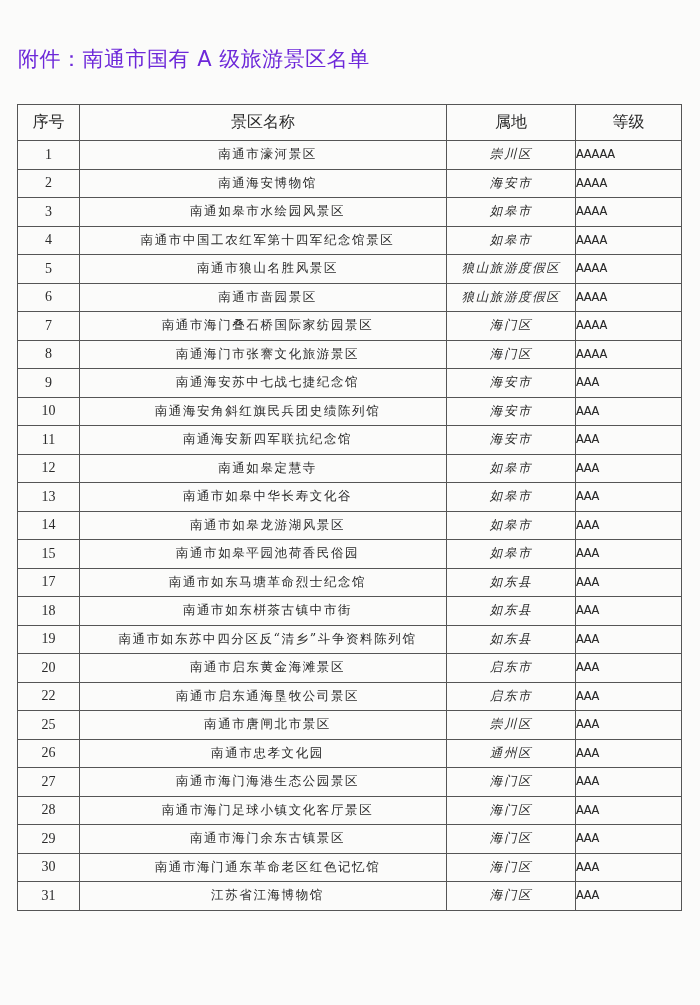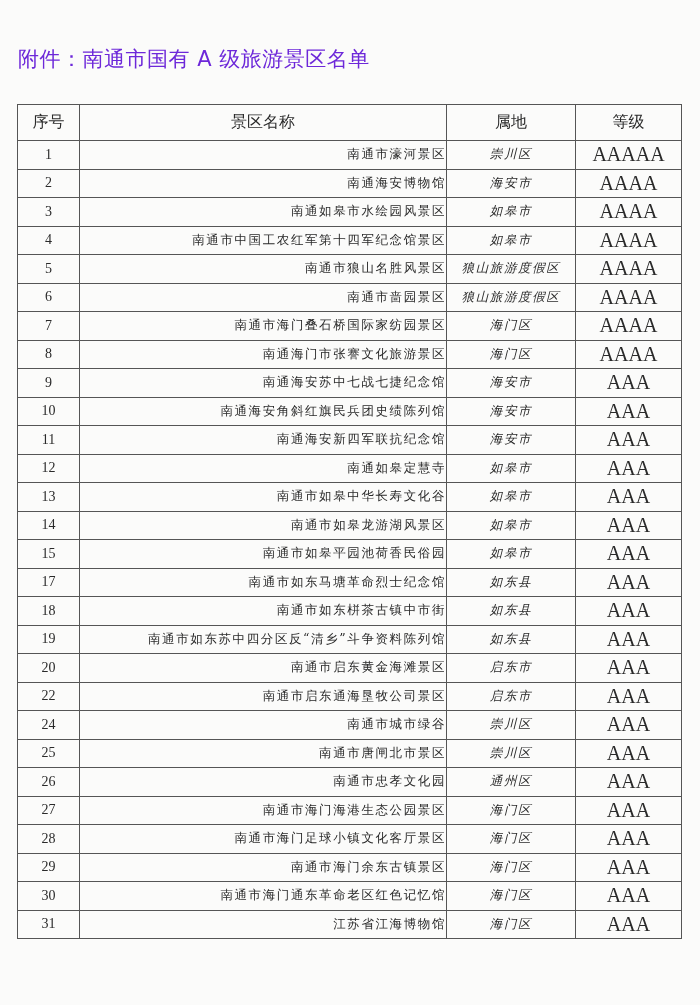--- a/index.html
+++ b/index.html
@@ -33,23 +33,23 @@
   th {
     height: 35px;
     font-family: "DejaVu Sans", "Liberation Sans", sans-serif;
     font-weight: normal;
     font-size: 16px;
     color: #2a2a2a;
     text-align: center;
   }
   td { height: 27.5px; font-size: 13px; }
   td.num { text-align: center; font-family: "Liberation Serif", "DejaVu Serif", serif; font-size: 14px; }
-  td.name { text-align: right; padding-left: 9px; letter-spacing: 1.6px; font-family: "DejaVu Serif", serif; font-size: 12.5px; }
+  td.name { text-align: center; padding-left: 9px; letter-spacing: 1.6px; font-family: "DejaVu Serif", serif; font-size: 12.5px; }
   td.loc { text-align: center; letter-spacing: 1.6px; font-family: "DejaVu Serif", serif; font-size: 12.5px; font-style: italic; }
-  td.grade { text-align: center; font-family: Liberation Serif, serif; font-size: 20px; }
+  td.grade { text-align: left; font-family: Liberation Mono, monospace; font-size: 13px; }
   col.c1 { width: 62px; }
   col.c2 { width: 367px; }
   col.c3 { width: 129px; }
   col.c4 { width: 106px; }
 </style>
 </head>
 <body>
 
 <div class="title">附件：南通市国有 A 级旅游景区名单</div>
 
@@ -183,26 +183,20 @@
         <td class="loc">启东市</td>
         <td class="grade">AAA</td>
       </tr>
       <tr>
         <td class="num">22</td>
         <td class="name">南通市启东通海垦牧公司景区</td>
         <td class="loc">启东市</td>
         <td class="grade">AAA</td>
       </tr>
       <tr>
-        <td class="num">24</td>
-        <td class="name">南通市城市绿谷</td>
-        <td class="loc">崇川区</td>
-        <td class="grade">AAA</td>
-      </tr>
-      <tr>
         <td class="num">25</td>
         <td class="name">南通市唐闸北市景区</td>
         <td class="loc">崇川区</td>
         <td class="grade">AAA</td>
       </tr>
       <tr>
         <td class="num">26</td>
         <td class="name">南通市忠孝文化园</td>
         <td class="loc">通州区</td>
         <td class="grade">AAA</td>

